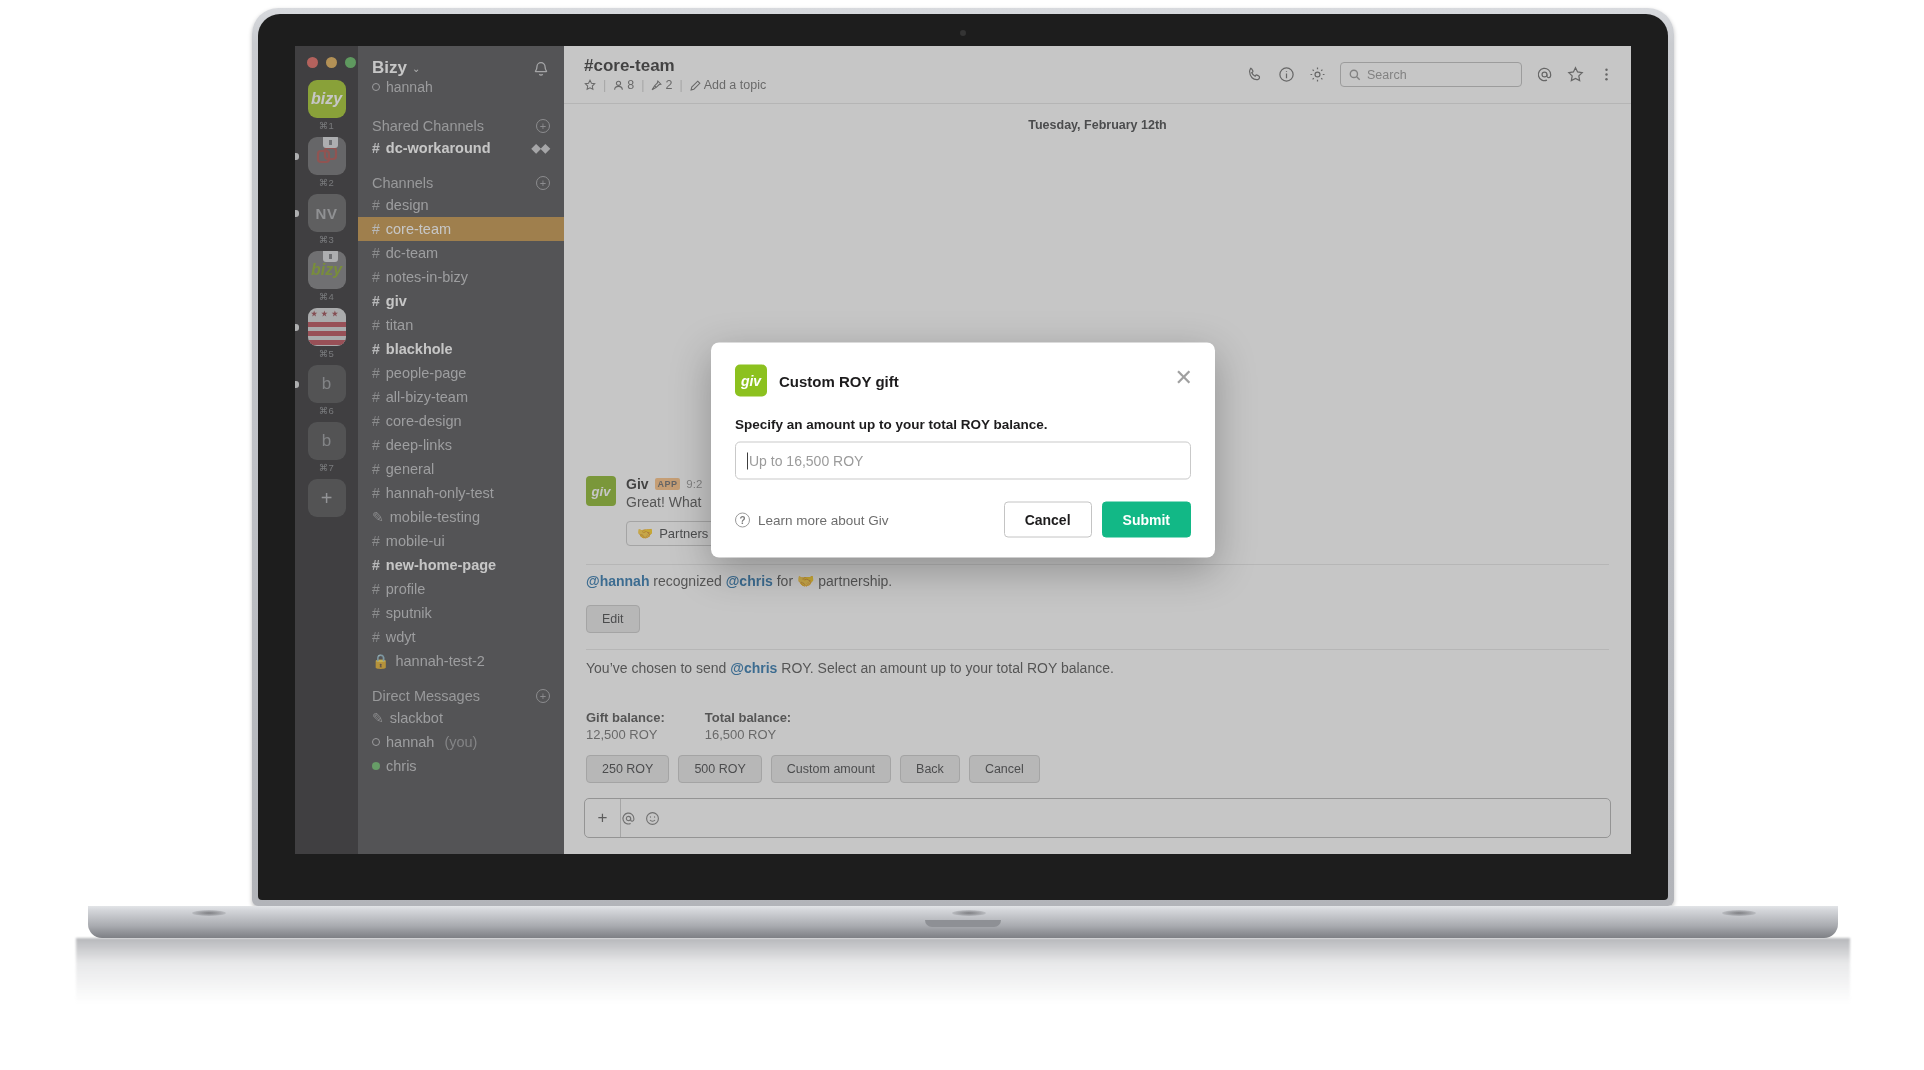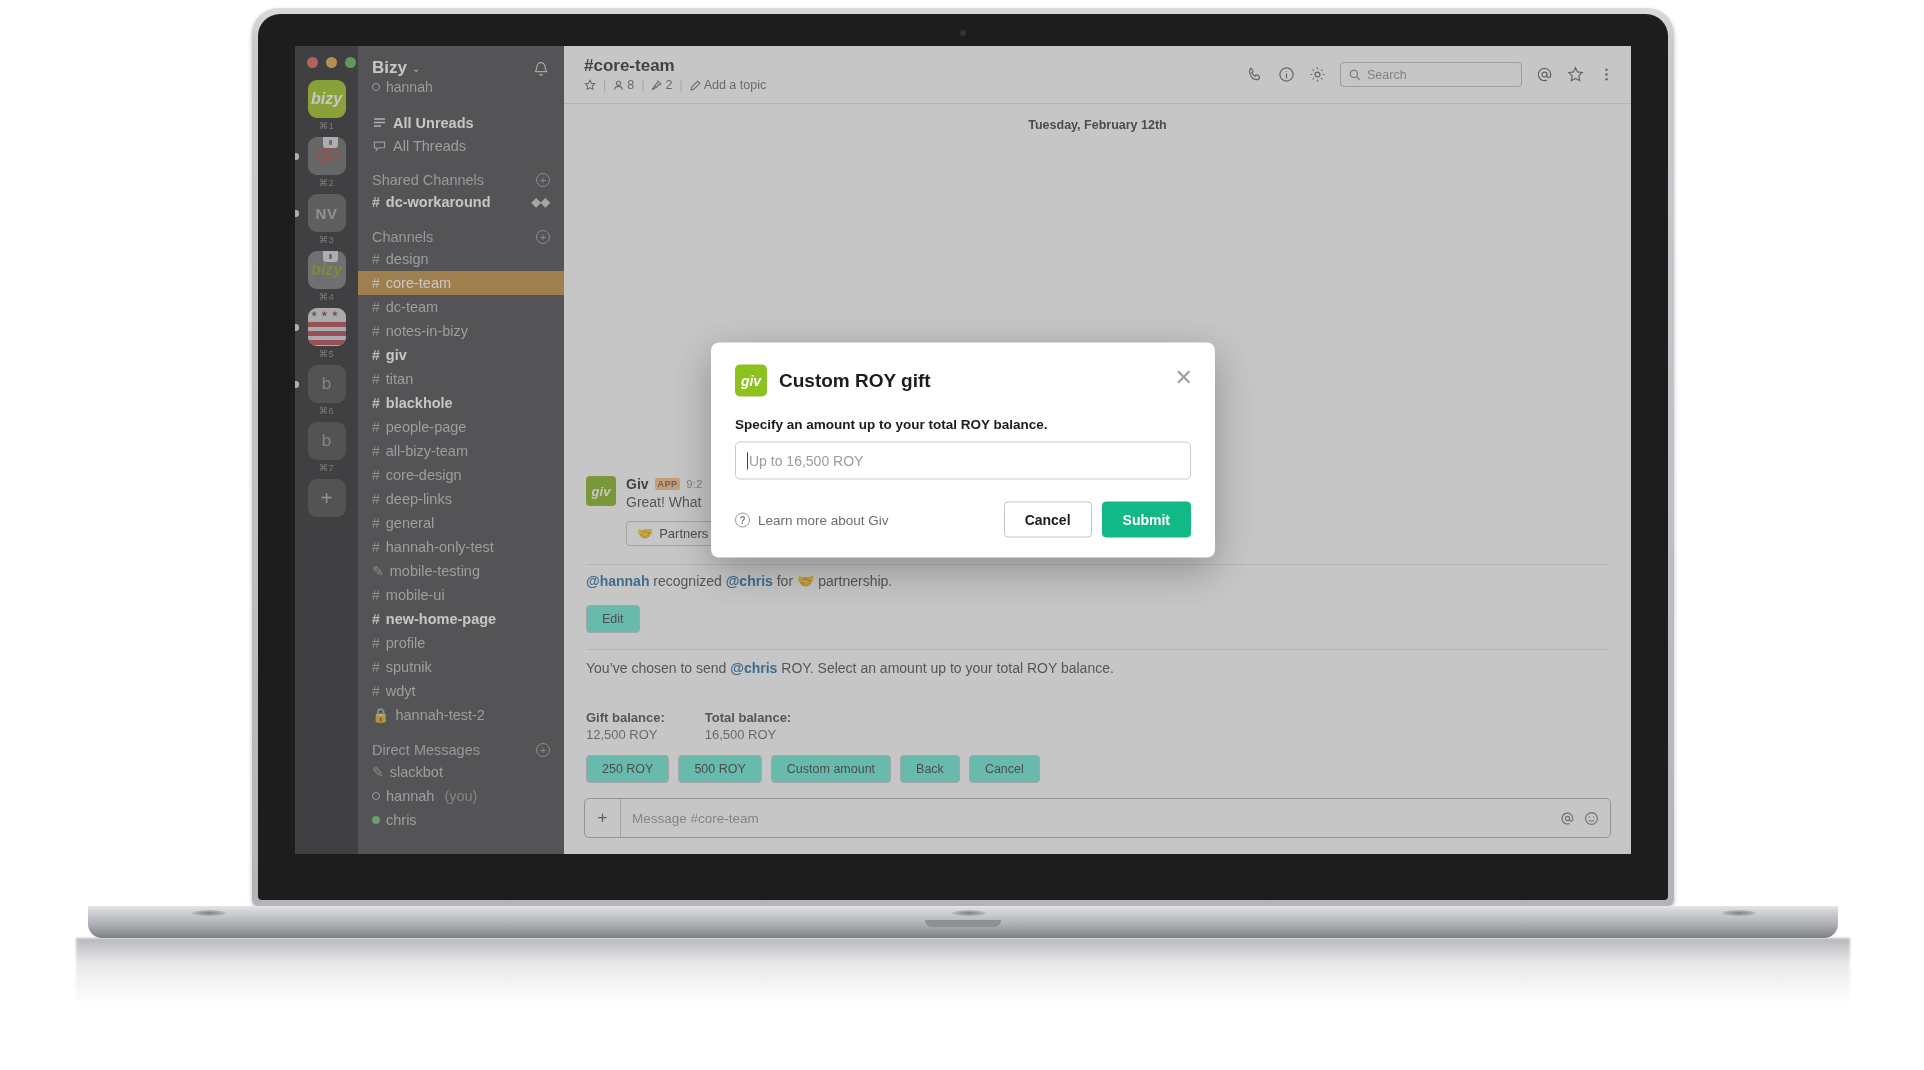--- a/index.html
+++ b/index.html
@@ -275,21 +275,21 @@
   }
 
   .attach-block { padding: 2px 22px 0 22px; }
   .hr-line { height:1px; background:#e4e4e4; margin: 6px 0; }
   .rec-line { font-size:14px; color:#3d3d3d; line-height:1.5; }
   .mention { color:#1264a3; font-weight:bold; }
   .rec-desc { font-size:13.5px; color:#5e5e5e; line-height:1.55; margin-top:8px; max-width: 940px;}
   .btn-row { display:flex; gap:9px; margin-top:13px; }
   .sbtn {
     border:1px solid #c4c4c4; border-radius:4px;
-    background:#5eead4; font-size:12.5px; color:#2c2d30;
+    background:#e5e5e5; font-size:12.5px; color:#2c2d30;
     padding: 6px 15px; font-family:"Liberation Sans", sans-serif;
     cursor: pointer; white-space: nowrap;
   }
   .bal-wrap { display:flex; gap:40px; margin-top:7px; }
   .bal-lbl { font-size:13px; font-weight:bold; color:#3d3d3d;margin-top:24px; }
   .bal-val { font-size:13px; color:#5e5e5e; margin-top:2px;}
 
   
   .composer { padding: 8px 20px 16px 20px; flex-shrink:0; }
   .composer-box {
@@ -323,21 +323,21 @@
     box-shadow: 0 12px 40px rgba(0,0,0,.28);
     z-index: 50;
     padding: 22px 24px 20px 24px;
   }
   .modal-head { display:flex; align-items:center; gap:12px; position:relative;}
   .modal-logo {
     width:32px;height:32px;border-radius:5px;background:#8cc11f;
     color:#fff;font-style:italic;font-weight:bold;font-size:14px;
     display:flex;align-items:center;justify-content:center;
   }
-  .modal-title { font-size:19px; font-weight:bold; color:#1d1c1d;}
+  .modal-title { font-size:15px; font-weight:bold; color:#1d1c1d;}
   .modal-close {
     position:absolute; right:-2px; top:2px;
     font-size:22px; color:#a0a0a0; line-height:1; cursor:pointer;
     font-weight: 300;
   }
   .modal-sub { font-size:13.5px; font-weight:bold; color:#1d1c1d; margin-top:20px;}
   .modal-input {
     margin-top:10px; height:38px;
     border:1px solid #c9c9c9; border-radius:5px;
     display:flex; align-items:center; padding: 0 11px;
@@ -465,38 +465,20 @@
               <span>hannah</span>
             </div>
             <div class="bell">
               <svg width="18" height="18" viewBox="0 0 20 20" fill="none" stroke="#c6c7ca" stroke-width="1.4">
                 <path d="M10 3a4.5 4.5 0 0 0-4.5 4.5c0 3-1.2 4.3-1.7 5 0 .3.1.5.4.5h11.6c.3 0 .4-.2.4-.5-.5-.7-1.7-2-1.7-5A4.5 4.5 0 0 0 10 3z"></path>
                 <path d="M8.3 15.5a1.8 1.8 0 0 0 3.4 0"></path>
               </svg>
             </div>
           </div>
 
-          <div class="sb-section">
-            <div class="sb-row bold">
-              <span class="gi">
-                <svg width="13" height="11" viewBox="0 0 13 11" stroke="#d8d9db" stroke-width="1.4">
-                    <path d="M1 2h11M1 5.5h11M1 9h7"></path>
-                  </svg>
-              </span>
-              <span>All Unreads</span>
-            </div>
-            <div class="sb-row">
-              <span class="gi">
-                <svg width="13" height="12" viewBox="0 0 14 13" fill="none" stroke="#b3b4b7" stroke-width="1.3">
-                  <path d="M1.5 2.2h11v6.2h-6l-3 2.6V8.4h-2z"></path>
-                </svg>
-              </span>
-              <span>All Threads</span>
-            </div>
-          </div>
 
           <div class="sb-grouphead">
             <span>Shared Channels</span>
             <span class="plus-circ">+</span>
           </div>
           <div class="sb-chan bold">
             <span class="hash">#</span>
             <span>dc-workaround</span>
             <span class="shared-ic">◆◆</span>
           </div>
@@ -754,23 +736,20 @@
                   <button class="sbtn">Custom amount</button>
                   <button class="sbtn">Back</button>
                   <button class="sbtn">Cancel</button>
                 </div>
             </div>
           </div>
 
           <div class="composer">
             <div class="composer-box">
               <div class="comp-plus">+</div>
-              <div class="comp-input">
-                <span>Message #core-team</span>
-              </div>
               <div class="comp-right">
                 <span>
                   <svg width="15" height="15" viewBox="0 0 16 16" fill="none" stroke="#6d6d6d" stroke-width="1.2">
                       <circle cx="8" cy="8" r="2.3"></circle>
                       <path d="M10.3 8v1.8a1.8 1.8 0 0 0 3.4-.5V8A5.8 5.8 0 1 0 10.3 13.3"></path>
                     </svg>
                 </span>
                 <span>
                   <svg width="15" height="15" viewBox="0 0 16 16" fill="none" stroke="#6d6d6d" stroke-width="1.2">
                       <circle cx="8" cy="8" r="6.3"></circle>

